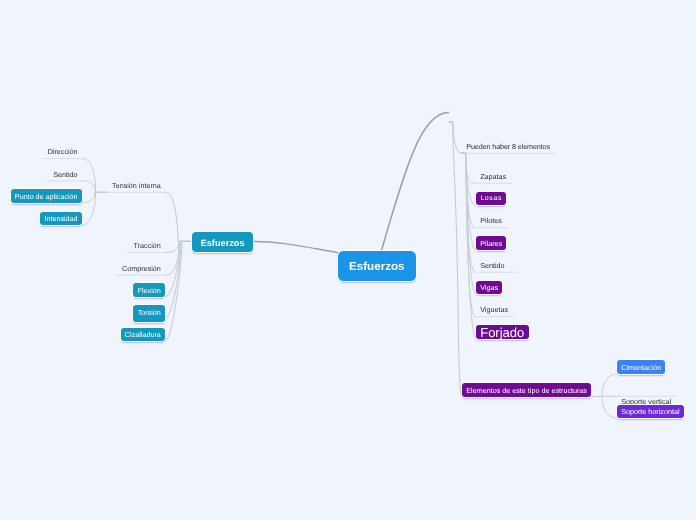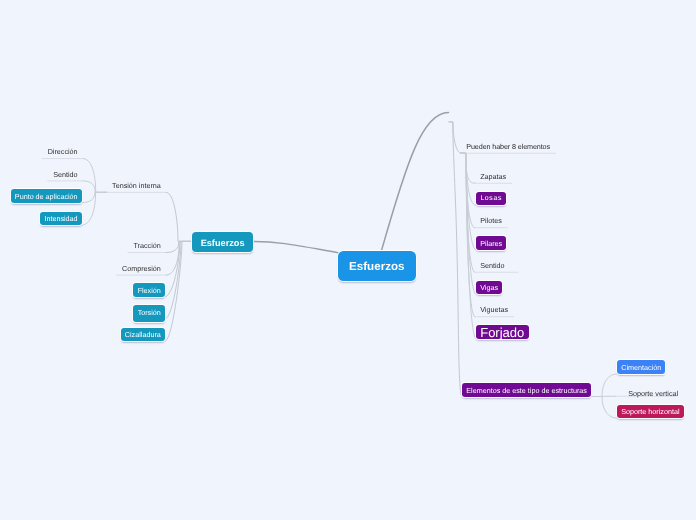--- a/index.html
+++ b/index.html
@@ -123,18 +123,18 @@
   <div class="node n-text" style="font-size: 7.2px; line-height: 13.9px; height: 13.9px; top: 302.85px; left: 480.2px;">
       <span style="position: relative; top: 0.6px;">Viguetas</span>
     </div>
   <div class="node n-box" style="font-size: 13px; line-height: 13.6px; height: 13.6px; background: rgb(112, 10, 147); padding: 0px 4.3px; top: 325.25px; left: 475.9px;">
       <span style="position: relative; top: 0.6px;">Forjado</span>
     </div>
   <div class="node n-box" style="font-size: 7.2px; line-height: 13.6px; height: 13.6px; background: #3b82f6; padding: 0px 4.3px; top: 360.35px; left: 616.9px;">
       <span style="position: relative; top: 0.6px;">Cimentación</span>
     </div>
   <div class="node n-text" style="font-size: 7.2px; line-height: 13.9px; height: 13.9px; top: 382.35px; left: 621.2px;">
-      <span style="position: relative; top: 5px; margin-left: 7px;">Soporte vertical</span>
+      <span style="position: relative; top: 13px;">Soporte vertical</span>
     </div>
-  <div class="node n-box" style="font-size: 7.2px; line-height: 13.6px; height: 13.6px; background: #be185d; padding: 0px 4.3px; top: 404.55px; left: 616.9px;">
+  <div class="node n-box" style="font-size: 7.2px; line-height: 13.6px; height: 13.6px; background: #6d28d9; padding: 0px 4.3px; top: 404.55px; left: 616.9px;">
       <span style="position: relative; top: 0.6px;">Soporte horizontal</span>
     </div>
 </div>
 
 </body></html>

